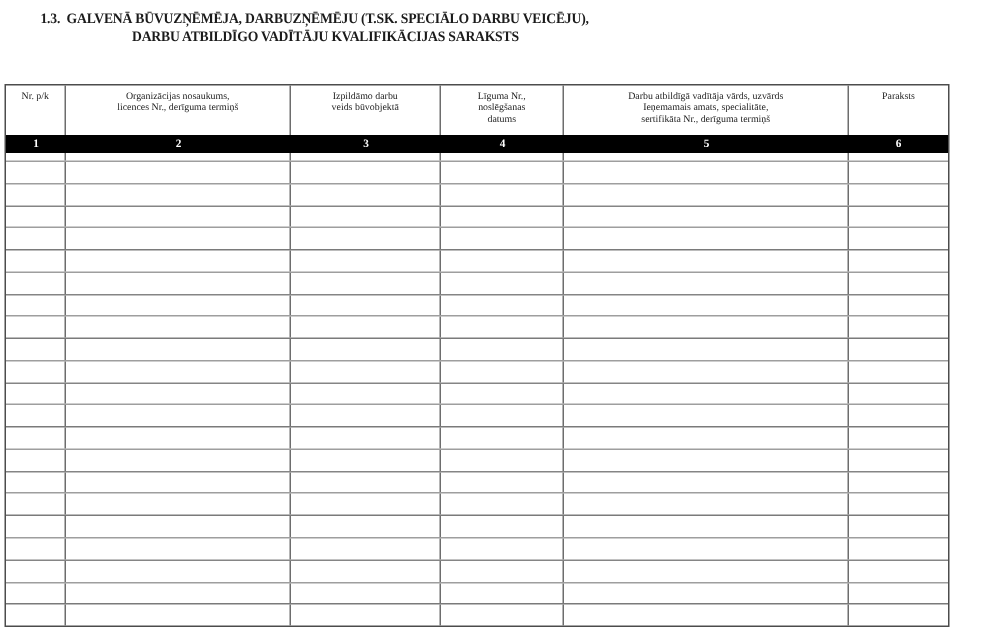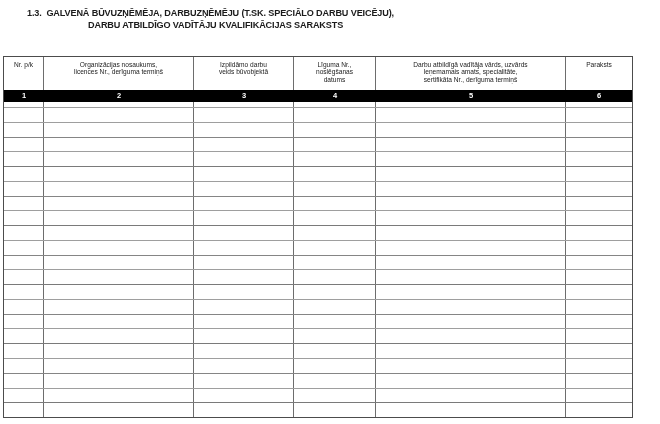--- a/index.html
+++ b/index.html
@@ -1,20 +1,20 @@
 <!DOCTYPE html>
 <html><head>
 <meta charset="utf-8">
 <style>
   html,body{margin:0;padding:0;background:#fff;}
   .page{
     position:relative;
     width:660px;height:424px;
     background:var(--page-bg,#fff);
-    font-family:Liberation Sans, sans-serif;
+    font-family:Liberation Serif, serif;
     overflow:hidden;
   }
   
   .title-line{
     position:absolute;
     font-weight:bold;
     font-size:9.6px;
     line-height:11px;
     color:var(--ink,#1b1b1b);
     white-space:pre;

